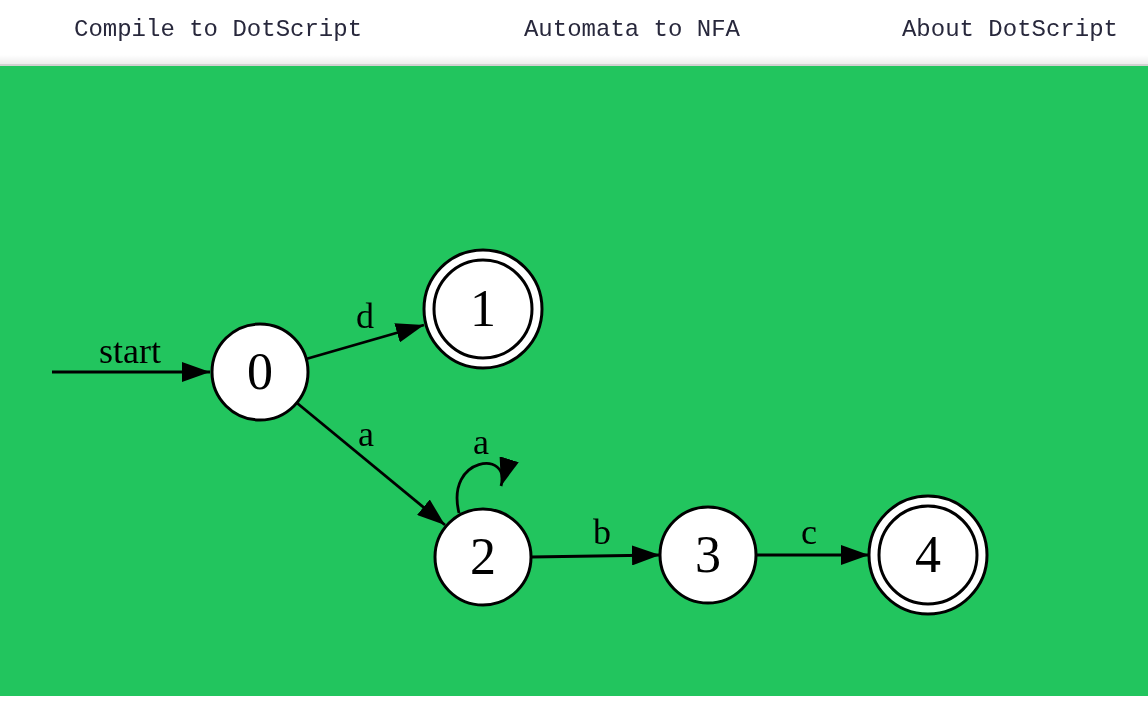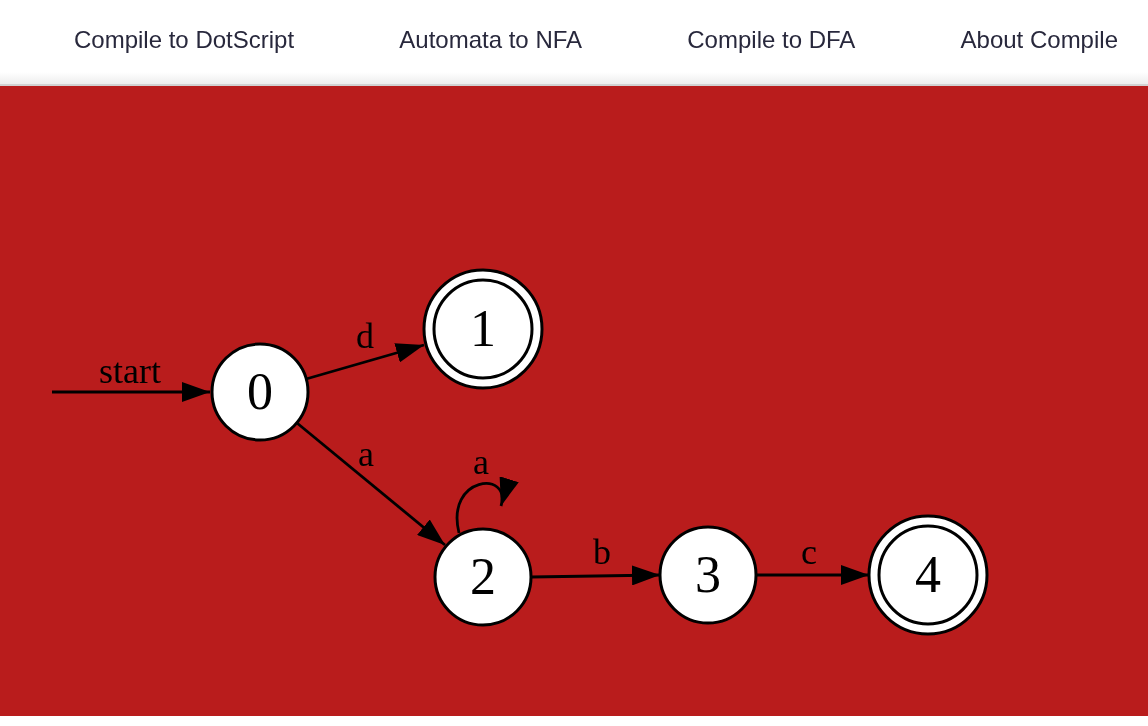--- a/index.html
+++ b/index.html
@@ -5,42 +5,43 @@
   * { margin: 0; padding: 0; box-sizing: border-box; }
   html, body {
     width: 1148px;
     height: 726px;
     background: #ffffff;
     font-family: "Liberation Sans", sans-serif;
     overflow: hidden;
   }
   .navbar {
     width: 1148px;
-    height: 86px;
+    height: 66px;
     display: flex;
     align-items: center;
     justify-content: space-between;
     padding: 0 30px 0 74px;
     background: linear-gradient(to bottom, #ffffff 0%, #ffffff 86%, #ededed 100%);
     border-bottom: 2px solid #d2d2d2;
+    font-family: Liberation Mono, monospace;
   }
   .nav-link {
     font-size: 24px;
     color: #28283c;
     text-decoration: none;
     cursor: pointer;
     white-space: nowrap;
     line-height: 1;
     padding-bottom: 4px;
   }
   .canvas {
     width: 1148px;
     height: 630px;
     position: relative;
-    background: #b91c1c;
+    background: #22c55e;
   }
   .fsm-svg { display: block; }
   .fsm-svg .edge-line {
     stroke: #000000;
     stroke-width: 2.8;
     fill: none;
   }
   .fsm-svg .state-circle {
     stroke: #000000;
     stroke-width: 3;
@@ -58,22 +59,21 @@
     fill: #000000;
     text-anchor: middle;
   }
 </style>
 </head>
 <body>
 
 <nav class="navbar">
   <a class="nav-link">Compile to DotScript</a>
   <a class="nav-link">Automata to NFA</a>
-  <a class="nav-link">Compile to DFA</a>
-  <a class="nav-link">About Compile</a>
+  <a class="nav-link">About DotScript</a>
 </nav>
 
 <main class="canvas">
   <svg class="fsm-svg" width="1148" height="630" viewBox="0 0 1148 630" xmlns="http://www.w3.org/2000/svg">
     <defs>
       <marker id="arrowhead" markerUnits="userSpaceOnUse" markerWidth="28" markerHeight="20" refX="28" refY="10" orient="auto">
         <path d="M0,0 L28,10 L0,20 Z" fill="#000000"></path>
       </marker>
     </defs>
 

